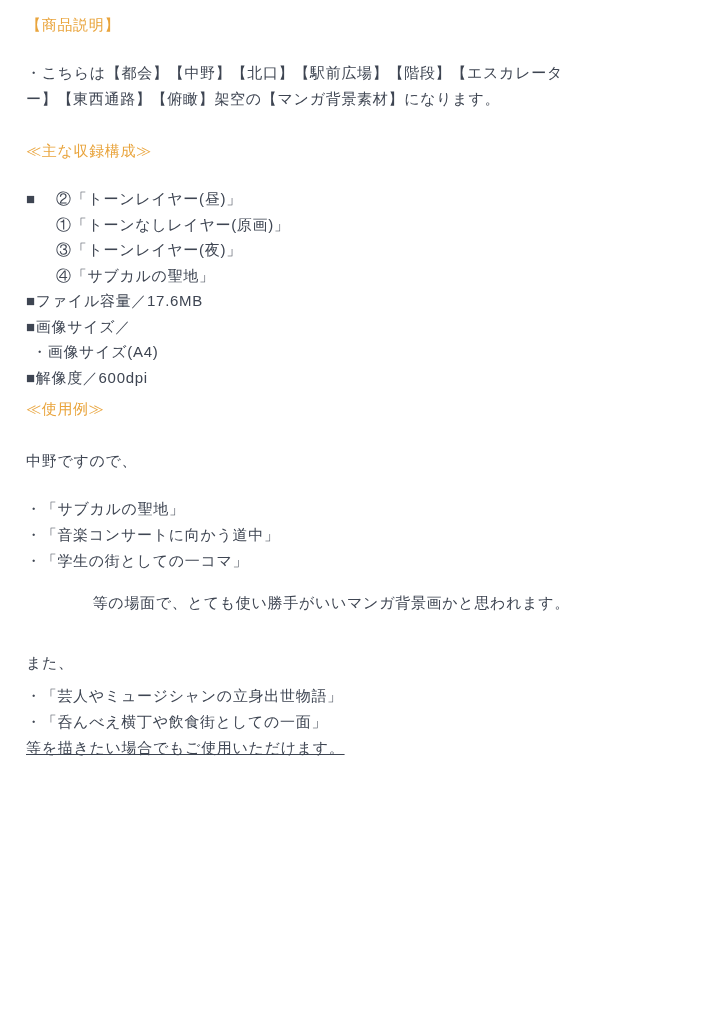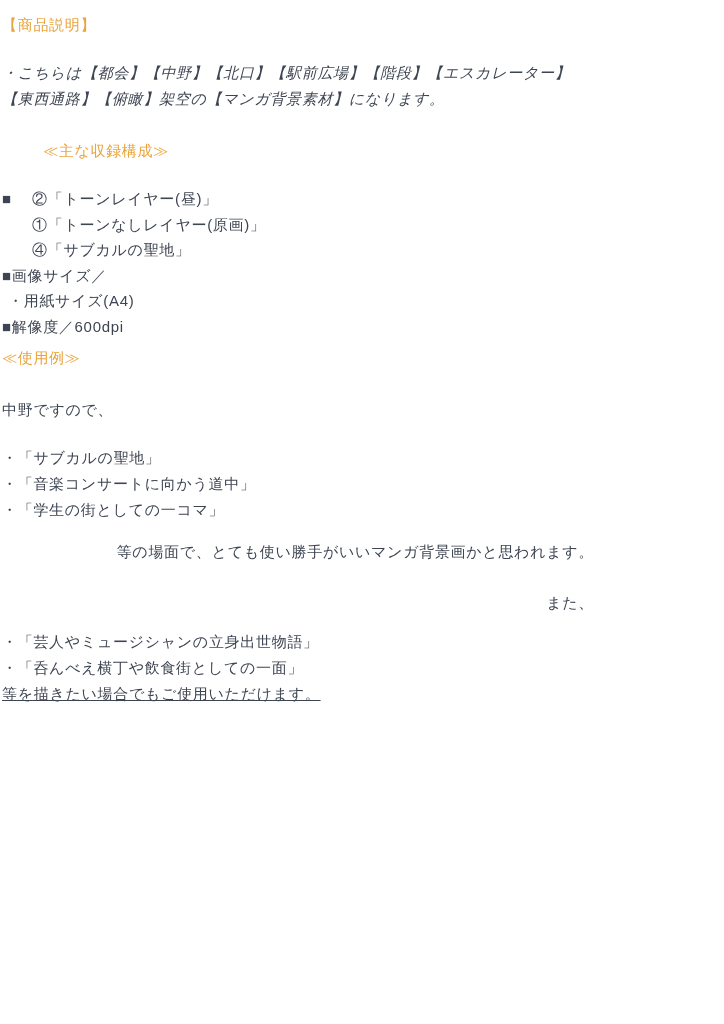--- a/index.html
+++ b/index.html
@@ -12,71 +12,73 @@
     margin: 0;
     padding: 0;
     width: 724px;
     height: 1024px;
     overflow: hidden;
     background: var(--background);
   }
   .page {
     width: 596px;
     height: 1024px;
-    padding: 12px 2px;
+    padding: 12px 26px;
     font-family: "Liberation Sans", sans-serif;
     font-size: 15px;
     letter-spacing: 0.7px;
     line-height: 26px;
     color: var(--body-text);
   }
   .heading {
     color: var(--heading-accent);
     font-weight: normal;
     font-size: 15px;
     line-height: 26px;
     margin: 0;
   }
-  .intro          { margin-top: 22px; font-style: italic; }
-  .h-contents     { margin-top: 26px; margin-left: 41px; }
+  .intro          { margin-top: 22px; }
+  .h-contents     { margin-top: 26px; }
   .contents-block { margin-top: 22px; line-height: 25.5px; }
   .layer-list     { display: flex; }
   .layer-bullet   { flex: 0 0 30px; width: 30px; }
   .layer-items    { flex: 1; }
   .spec-line.indent { padding-left: 6px; }
   .h-usage        { margin-top: 6px; }
   .usage-lead     { margin-top: 26px; }
   .usage-group1   { margin-top: 22px; }
   .usage-note1    { margin-top: 16px; text-align: right; }
-  .usage-also     { margin-top: 25px; text-align: right; }
-  .usage-group2   { margin-top: 13px; }
+  .usage-also     { margin-top: 34px; }
+  .usage-group2   { margin-top: 7px; }
   .usage-note2    { margin-top: 0; text-decoration: underline; }
 </style>
 </head>
 <body>
 
 <div class="page">
 
   <div class="heading h-description">【商品説明】</div>
 
   <div class="intro">・こちらは【都会】【中野】【北口】【駅前広場】【階段】【エスカレーター】【東西通路】【俯瞰】架空の【マンガ背景素材】になります。</div>
 
   <div class="heading h-contents">≪主な収録構成≫</div>
 
   <div class="contents-block">
     <div class="layer-list">
       <span class="layer-bullet">■</span>
       <div class="layer-items">
         <div class="layer-item">②「トーンレイヤー(昼)」</div>
         <div class="layer-item">①「トーンなしレイヤー(原画)」</div>
+        <div class="layer-item">③「トーンレイヤー(夜)」</div>
         <div class="layer-item">④「サブカルの聖地」</div>
       </div>
     </div>
+    <div class="spec-line">■ファイル容量／17.6MB</div>
     <div class="spec-line">■画像サイズ／</div>
-    <div class="spec-line indent">・用紙サイズ(A4)</div>
+    <div class="spec-line indent">・画像サイズ(A4)</div>
     <div class="spec-line">■解像度／600dpi</div>
   </div>
 
   <div class="heading h-usage">≪使用例≫</div>
 
   <div class="usage-lead">中野ですので、</div>
 
   <div class="usage-group1">
     <div class="usage-item">・「サブカルの聖地」</div>
     <div class="usage-item">・「音楽コンサートに向かう道中」</div>

